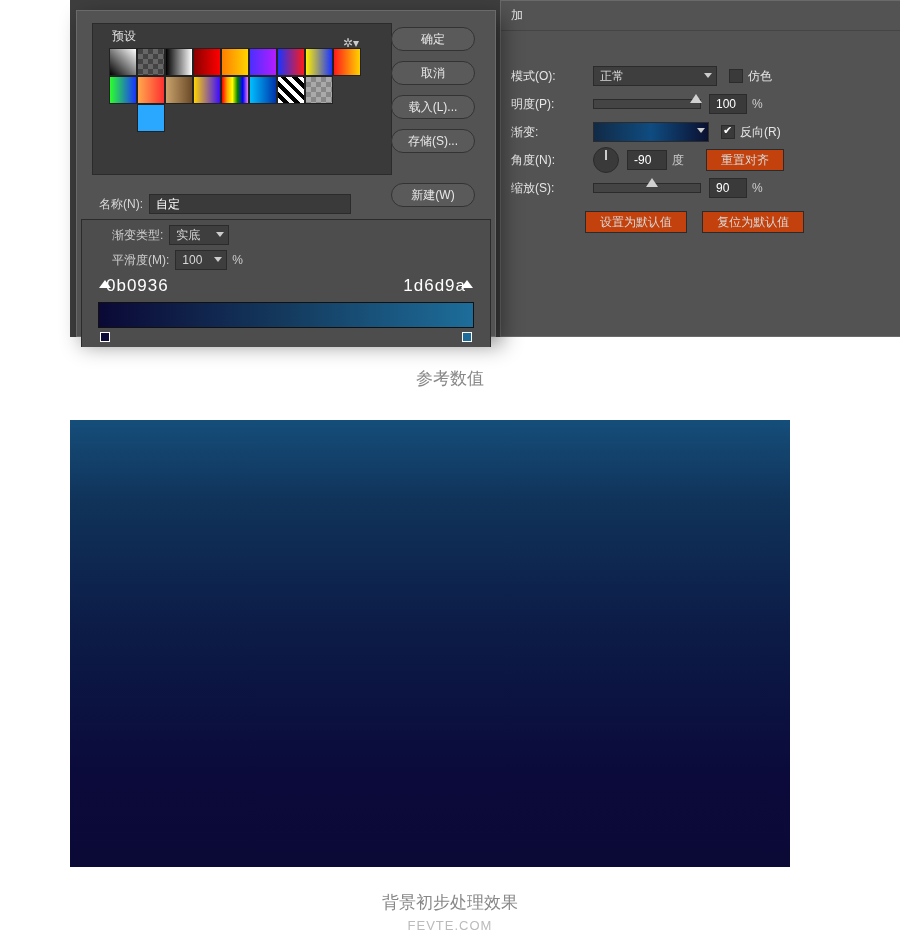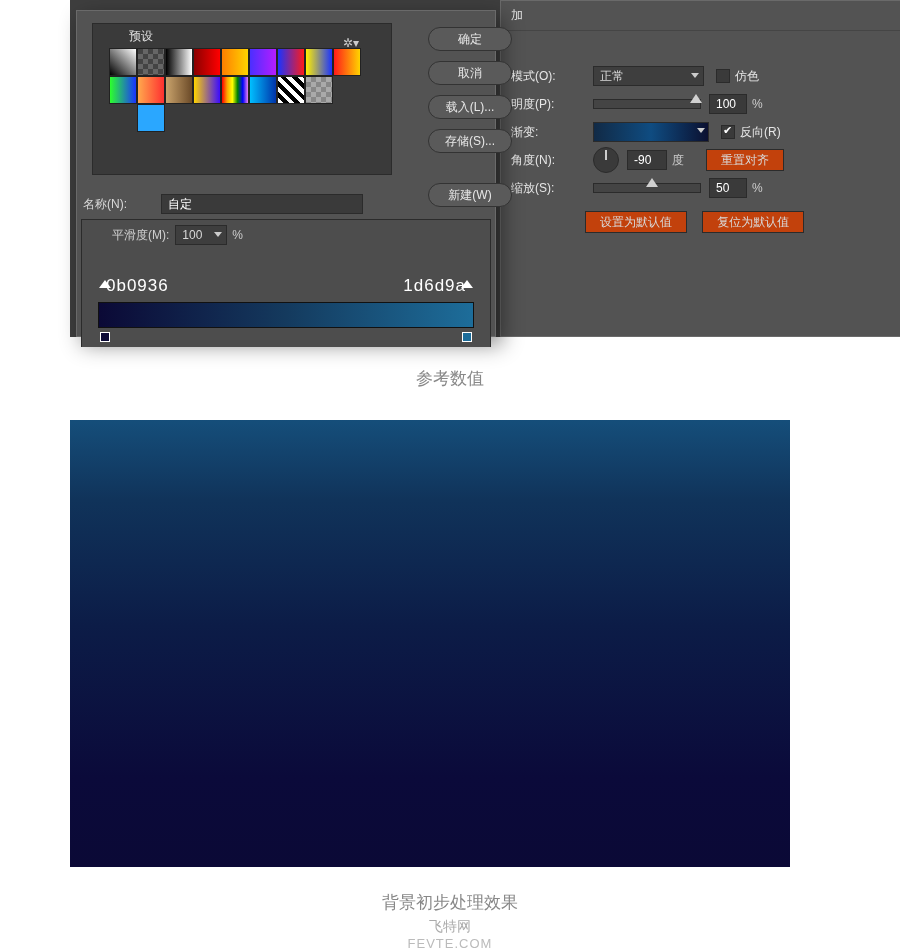--- a/index.html
+++ b/index.html
@@ -87,21 +87,21 @@
     width:420px; height:327px;
     background:#535353; border:1px solid #6a6a6a;
     box-shadow:6px 8px 20px rgba(0,0,0,.45);
   }
   .presets-box {
     position:absolute; left:15px; top:12px;
     width:300px; height:152px;
     background:#3a3a3a; border:1px solid #2b2b2b;
   }
   .presets-title {
-    position:absolute; left:36px; top:0; height:24px;
+    position:absolute; left:19px; top:0; height:24px;
     display:flex; align-items:center; color:#e0e0e0;
   }
   .presets-gear { position:absolute; right:32px; top:12px; color:#ccc; font-size:12px; }
   .swatches { position:absolute; left:16px; top:24px;
     display:grid; grid-template-columns:repeat(9,28px); grid-auto-rows:28px; gap:0;}
   .sw { width:28px; height:28px; border:1px solid #222; }
   .sw1{background:linear-gradient(45deg,#000,#fff);}
   .sw2{background:repeating-conic-gradient(#666 0 25%,#444 0 50%) 0 0/10px 10px;}
   .sw3{background:linear-gradient(90deg,#000,#fff);}
   .sw4{background:linear-gradient(90deg,#8b0000,#ff0000);}
@@ -113,29 +113,29 @@
   .sw10{background:linear-gradient(90deg,#2cff2c,#1a33ff);}
   .sw11{background:linear-gradient(90deg,#ffa94d,#ff3030);}
   .sw12{background:linear-gradient(90deg,#c9a36c,#6b4a28);}
   .sw13{background:linear-gradient(90deg,#ffd400,#3b0bff);}
   .sw14{background:linear-gradient(90deg,red,orange,yellow,green,blue,violet);}
   .sw15{background:linear-gradient(90deg,#00bfff,#0033aa);}
   .sw16{background:repeating-linear-gradient(45deg,#fff 0 4px,#000 4px 8px);}
   .sw17{background:repeating-conic-gradient(#888 0 25%,#aaa 0 50%) 0 0/10px 10px;}
   .sw19{background:#2aa7ff;}
   .right-buttons {
-    position:absolute; left:351px; top:16px; width:84px;
+    position:absolute; left:314px; top:16px; width:84px;
     display:flex; flex-direction:column; gap:10px;
   }
   .btn-round {
     background:#5a5a5a; border:1px solid #333; color:#e8e8e8;
     height:24px; border-radius:12px; font-size:12px;
     display:flex; align-items:center; justify-content:center;
   }
-  .name-row { position:absolute; left:6px; top:183px; display:flex; align-items:center;gap:28px; }
+  .name-row { position:absolute; left:22px; top:183px; display:flex; align-items:center; }
   .name-row .lbl2 { margin-right:6px; color:#d8d8d8;}
   .name-input {
     background:#3a3a3a; border:1px solid #2b2b2b; color:#fff;
     height:20px; width:202px; padding:0 6px; font-size:12px; display:flex; align-items:center;
   }
   .editor-body {
     position:absolute; left:4px; top:208px; right:4px;
     height:128px; border:1px solid #2b2b2b; background:#4d4d4d;
     border-bottom:none;
   }
@@ -181,21 +181,21 @@
 
   <div class="ps-area">
 
     <div class="panel-right">
       <div class="top-add">加</div>
 
       <div style="height:28px"></div>
 
       <div class="row">
         <span class="lbl">模式(O):</span>
-        <span class="select" style="width:111px">
+        <span class="select" style="width:124px">
           <span>正常</span>
           <span class="sel-arrow"></span>
         </span>
         <span style="width:12px"></span>
         <span class="chk"></span>
         <span>仿色</span>
       </div>
 
       <div class="row">
         <span class="lbl">明度(P):</span>
@@ -225,21 +225,21 @@
         <span style="width:22px"></span>
         <span class="btn-dark">重置对齐</span>
       </div>
 
       <div class="row">
         <span class="lbl">缩放(S):</span>
         <span class="slider" style="width:108px">
           <span class="tri" style="left:52px"></span>
         </span>
         <span style="width:8px"></span>
-        <span class="nbox" style="width:38px">50</span>
+        <span class="nbox" style="width:38px">90</span>
         <span class="pct">%</span>
       </div>
 
       <div class="default-btns">
         <span class="btn-dark">设置为默认值</span>
         <span class="btn-dark">复位为默认值</span>
       </div>
     </div>
 
     <div class="dlg-editor">
@@ -280,20 +280,27 @@
         <div class="btn-round">新建(W)</div>
       </div>
 
       <div class="name-row">
         <span class="lbl2">名称(N):</span>
         <span class="name-input">自定</span>
       </div>
 
       <div class="editor-body">
         <div class="ed-row">
+          <span class="lbl2">渐变类型:</span>
+          <span class="select" style="width:60px">
+            <span>实底</span>
+            <span class="sel-arrow"></span>
+          </span>
+        </div>
+        <div class="ed-row">
           <span class="lbl2">平滑度(M):</span>
           <span class="select" style="width:52px">
             <span>100</span>
             <span class="sel-arrow"></span>
           </span>
           <span class="pct">%</span>
         </div>
 
         <span class="top-marker tm1"></span>
         <span class="top-marker tm2"></span>
@@ -308,15 +315,14 @@
         <span class="bot-marker bm2"></span>
       </div>
     </div>
   </div>
 
   <div class="caption1">参考数值</div>
 
   <div class="result-img"></div>
 
   <div class="caption2">背景初步处理效果</div>
-  <div class="caption3">飞特网</div>
   <div class="caption4">FEVTE.COM</div>
 </div>
 
 </body></html>

